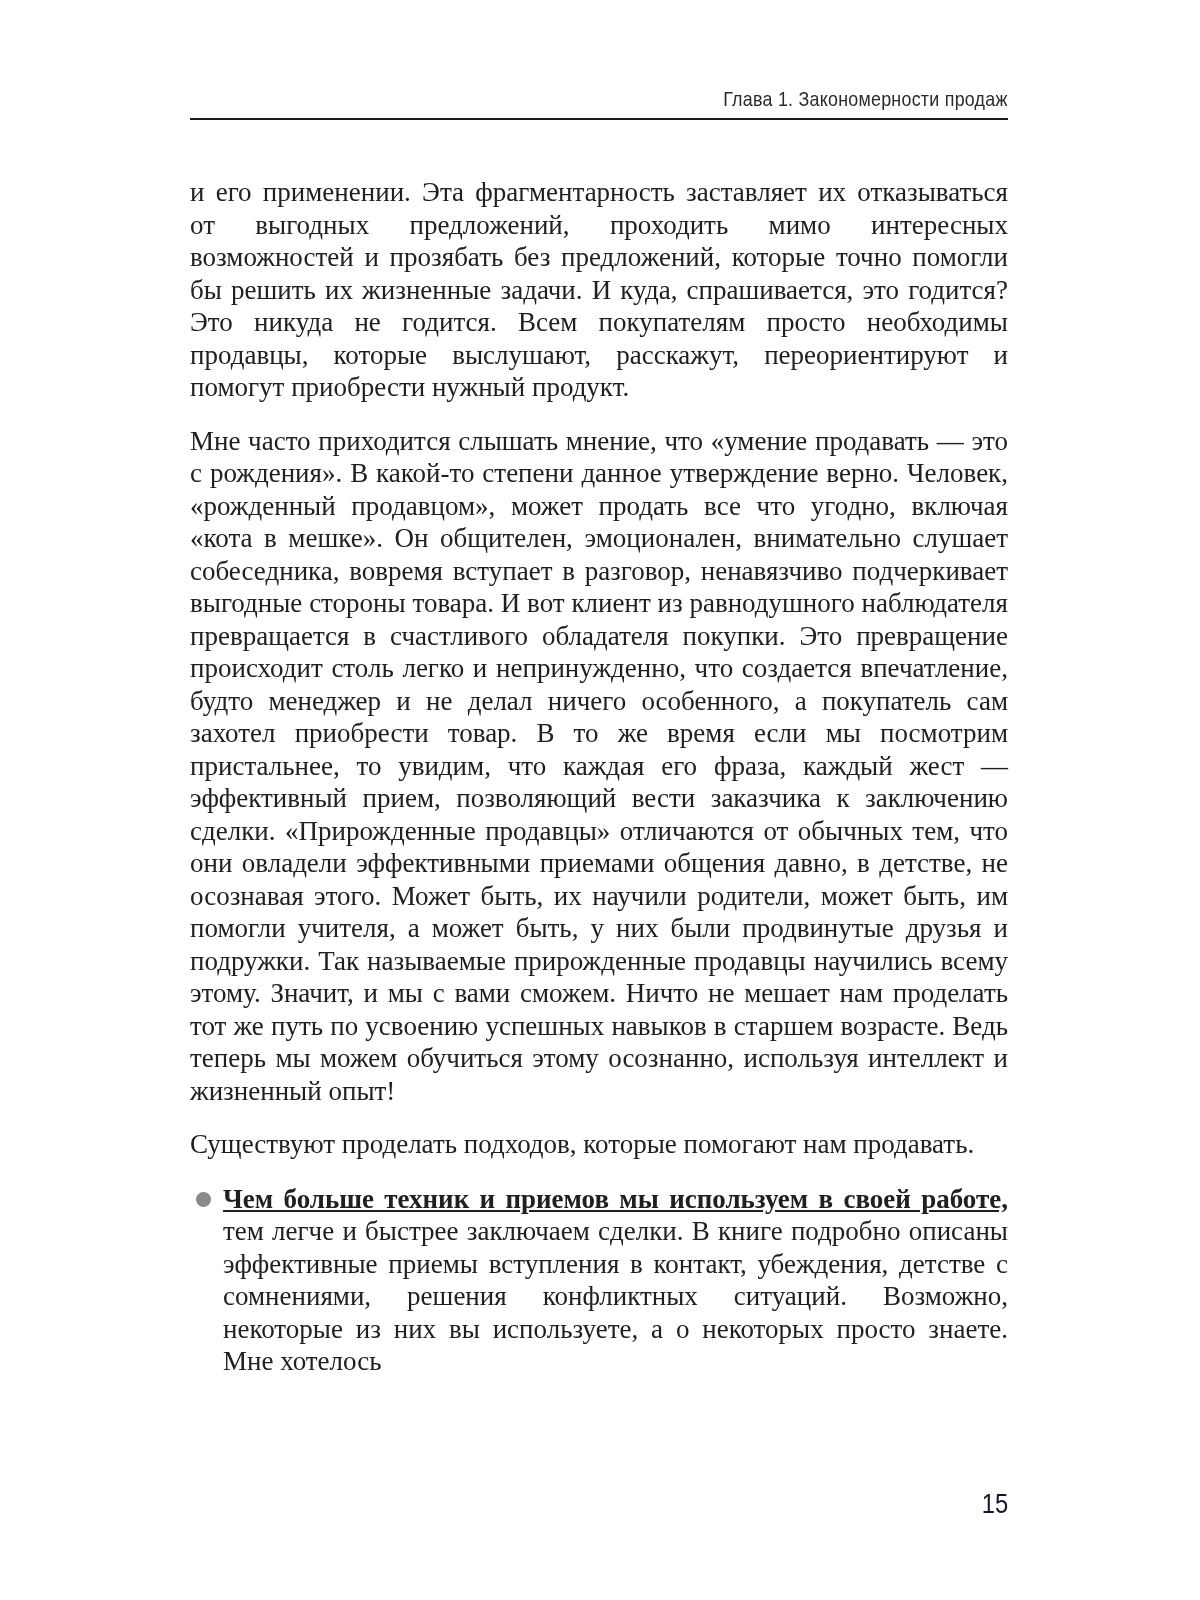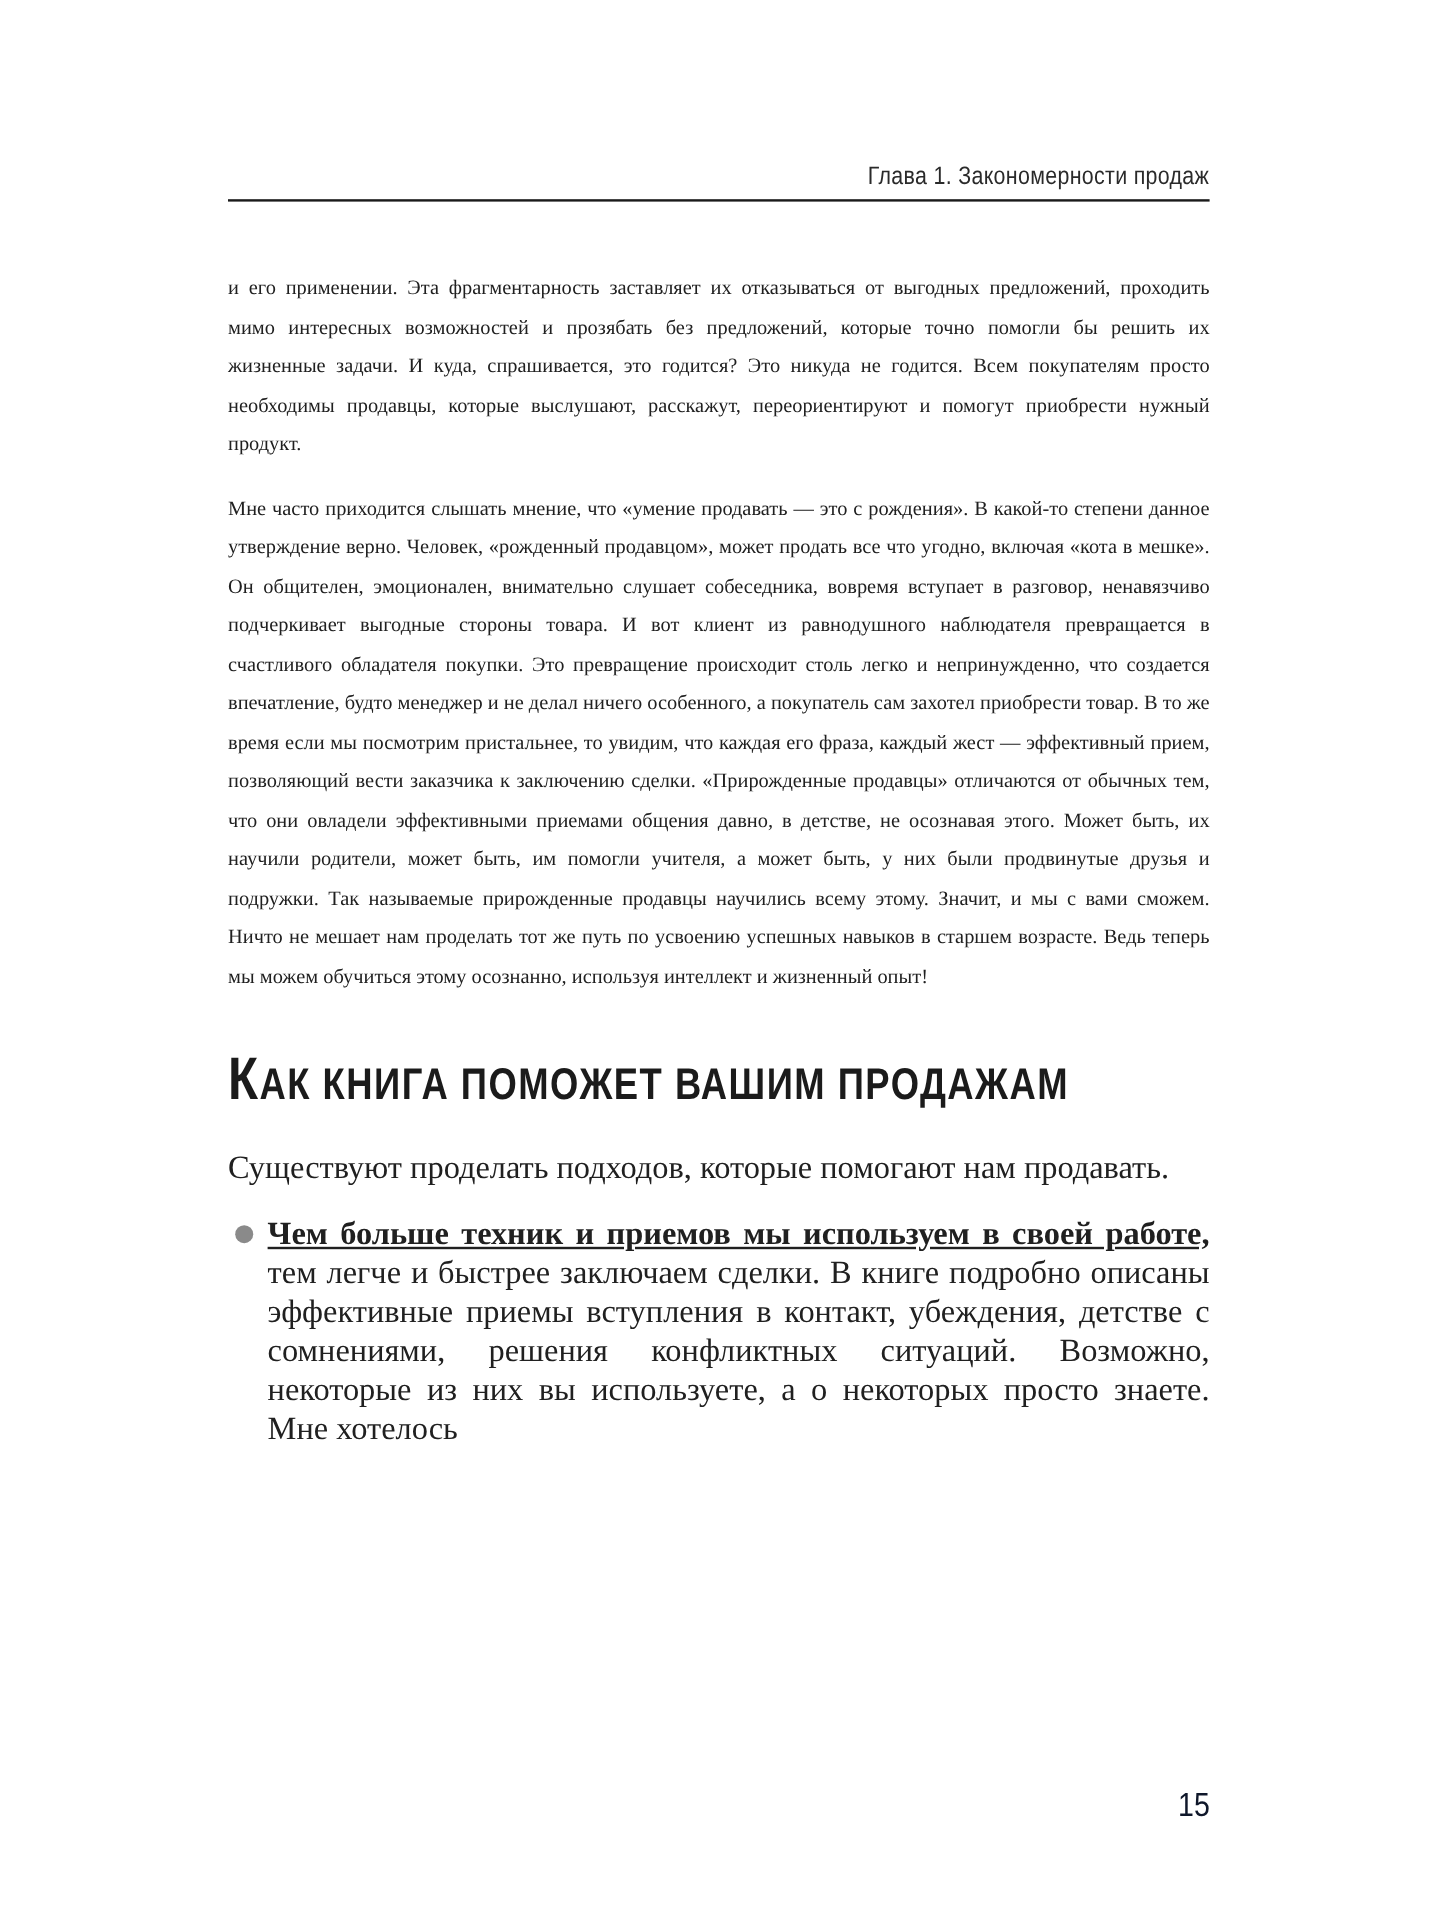--- a/index.html
+++ b/index.html
@@ -24,37 +24,36 @@
     padding: 86px 192px 0 190px;
   }
   
   .running-title {
     text-align: right;
     font-family: "Liberation Sans", "DejaVu Sans", sans-serif;
     font-size: 21px;
     line-height: 26px;
     color: #2a2a2a;
     letter-spacing: 0.3px;
-    margin-top: 48px;
   }
   .condensed-r {
     display: inline-block;
     transform: scaleX(0.85);
     transform-origin: right center;
     white-space: nowrap;
   }
   .header-rule {
     margin-top: 6px;
     height: 2px;
     background: var(--color-rule, #1a1a1a);
   }
   
   main { padding-top: 56px; }
   .body-par {
-    font-size: 17px;
+    font-size: 27px;
     line-height: 32.5px;
     text-align: justify;
     margin-bottom: 21px;
   }
   
   .section-heading {
     margin: 44px 0 27px 0;
     font-family: "Liberation Sans", "DejaVu Sans", sans-serif;
     font-weight: 700;
     line-height: 50px;
@@ -117,25 +116,20 @@
       </div>
       <div class="header-rule"></div>
     </header>
 
     <main>
 
       <p class="body-par">и его применении. Эта фрагментарность заставляет их отказываться от выгодных предложений, проходить мимо интересных возможностей и прозябать без предложений, которые точно помогли бы решить их жизненные задачи. И куда, спрашивается, это годится? Это никуда не годится. Всем покупателям просто необходимы продавцы, которые выслушают, расскажут, переориентируют и помогут приобрести нужный продукт.</p>
 
       <p class="body-par">Мне часто приходится слышать мнение, что «умение продавать — это с рождения». В какой-то степени данное утверждение верно. Человек, «рожденный продавцом», может продать все что угодно, включая «кота в мешке». Он общителен, эмоционален, внимательно слушает собеседника, вовремя вступает в разговор, ненавязчиво подчеркивает выгодные стороны товара. И вот клиент из равнодушного наблюдателя превращается в счастливого обладателя покупки. Это превращение происходит столь легко и непринужденно, что создается впечатление, будто менеджер и не делал ничего особенного, а покупатель сам захотел приобрести товар. В то же время если мы посмотрим пристальнее, то увидим, что каждая его фраза, каждый жест — эффективный прием, позволяющий вести заказчика к заключению сделки. «Прирожденные продавцы» отличаются от обычных тем, что они овладели эффективными приемами общения давно, в детстве, не осознавая этого. Может быть, их научили родители, может быть, им помогли учителя, а может быть, у них были продвинутые друзья и подружки. Так называемые прирожденные продавцы научились всему этому. Значит, и мы с вами сможем. Ничто не мешает нам проделать тот же путь по усвоению успешных навыков в старшем возрасте. Ведь теперь мы можем обучиться этому осознанно, используя интеллект и жизненный опыт!</p>
 
-      <h1 class="section-heading">
-        <span class="heading-wrap">
-          <span class="heading-initial">К</span><span class="heading-rest">АК КНИГА ПОМОЖЕТ ВАШИМ ПРОДАЖАМ</span>
-        </span>
-      </h1>
 
       <p class="section-intro">Существуют проделать подходов, которые помогают нам продавать.</p>
 
       <ul class="bullet-list">
         <li class="bullet-item">
           <span class="bullet-dot"></span><strong>Чем больше техник и приемов мы используем в своей работе,</strong><span> тем легче и быстрее заключаем сделки. В книге подробно описаны эффективные приемы вступления в контакт, убеждения, детстве с сомнениями, решения конфликтных ситуаций. Возможно, некоторые из них вы используете, а о некоторых просто знаете. Мне хотелось</span>
         </li>
       </ul>
 
     </main>

